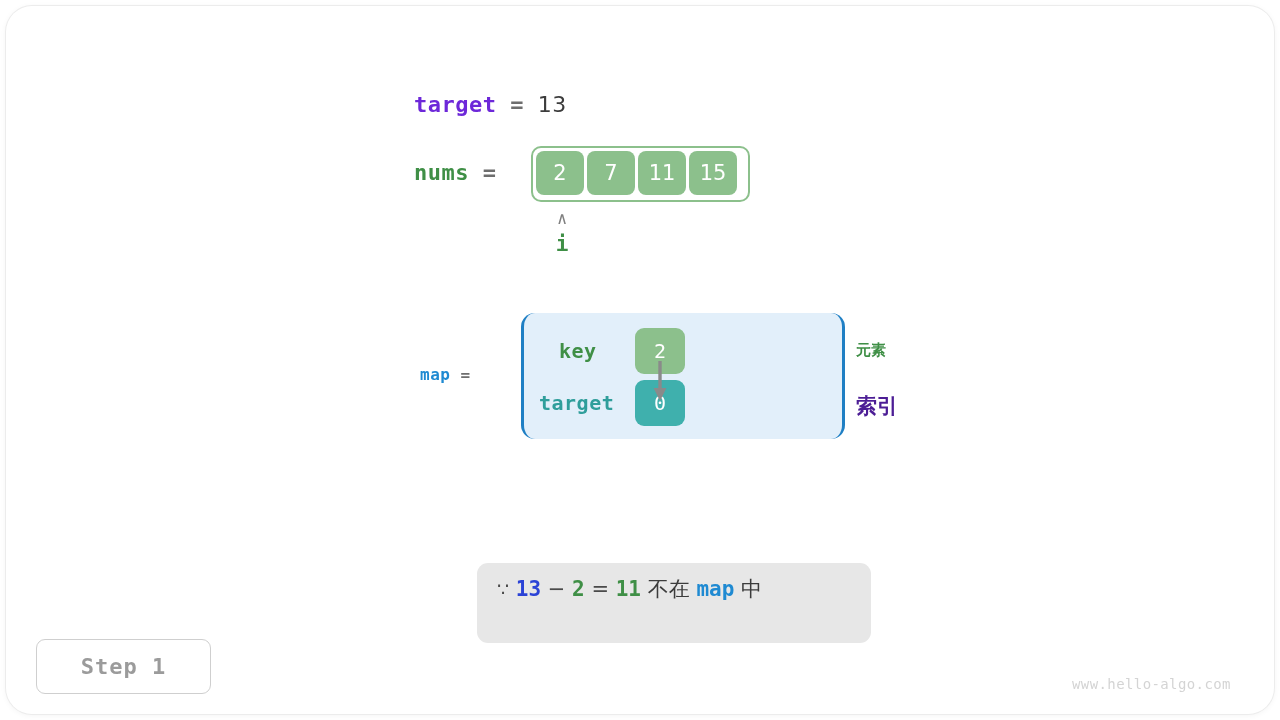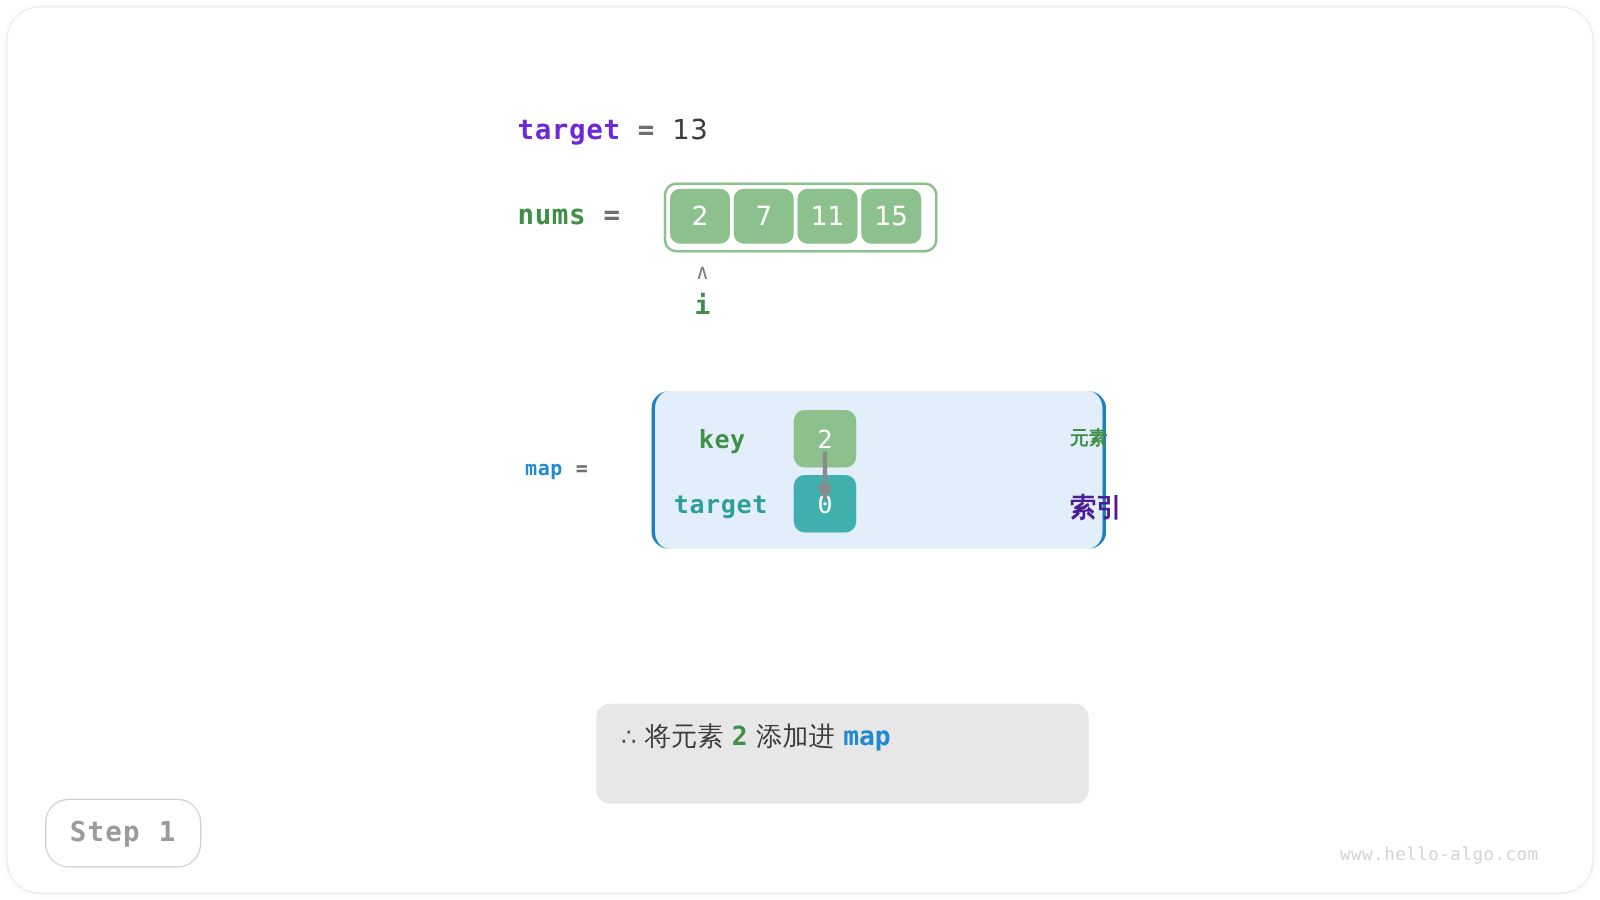--- a/index.html
+++ b/index.html
@@ -104,21 +104,21 @@
   
   #map-label {
     left: 420px; top: 365px;
     font-size: 16px; font-weight: bold; letter-spacing: 0.5px;
     white-space: nowrap;
   }
   #map-label .eq { color: #6e6e6e; }
 
   #map-box {
     left: 521px; top: 313px;
-    width: 364px; height: 126px;
+    width: 324px; height: 126px;
     box-sizing: border-box;
     background: #e2effa;
     border-left: 3px solid #1f7fc4;
     border-right: 3px solid #1f7fc4;
     border-radius: 14px;
   }
   .map-rowlabel {
     position: absolute;
     font-size: 20px;
     font-weight: bold;
@@ -185,24 +185,24 @@
                          font-family:"DejaVu Sans Mono","Liberation Mono",monospace; }
   .note-line .n-green  { color: #3f8f46; font-weight: bold;
                          font-family:"DejaVu Sans Mono","Liberation Mono",monospace; }
   .note-line .n-blue   { color: #1f8ad2; font-weight: bold;
                          font-family:"DejaVu Sans Mono","Liberation Mono",monospace; }
   .note-line .op { color: #4a4a4a; }
 
   
   #step-badge {
     left: 36px; top: 639px;
-    width: 125px; height: 55px;
+    width: 175px; height: 55px;
     box-sizing: border-box;
     border: 1px solid #cfcfcf;
-    border-radius: 19px;
+    border-radius: 9px;
     background: #ffffff;
     display: flex; align-items: center; justify-content: center;
     font-size: 22px;
     font-weight: bold;
     letter-spacing: 1px;
     color: #9b9b9b;
   }
 
   
   #watermark {
@@ -257,24 +257,28 @@
       <polygon points="10,40 3.6,27 16.4,27" fill="#8a8a8a"></polygon>
     </svg>
   </div>
 
   <div class="abs" id="legend-elem">元素</div>
   <div class="abs" id="legend-index">索引</div>
 
 
   <div class="abs" id="note-box">
     <div class="note-line">
-      <span class="sym">∴</span>
-      <span>将元素</span>
+      <span class="sym">∵</span>
+      <span class="n-indigo">13</span>
+      <span class="op">−</span>
       <span class="n-green">2</span>
-      <span>添加进</span>
+      <span class="op">=</span>
+      <span class="n-green">11</span>
+      <span>不在</span>
       <span class="n-blue">map</span>
+      <span>中</span>
     </div>
   </div>
 
   <div class="abs mono" id="step-badge">Step 1</div>
 
   <div class="abs mono" id="watermark">www.hello-algo.com</div>
 </div>
 
 </body></html>

